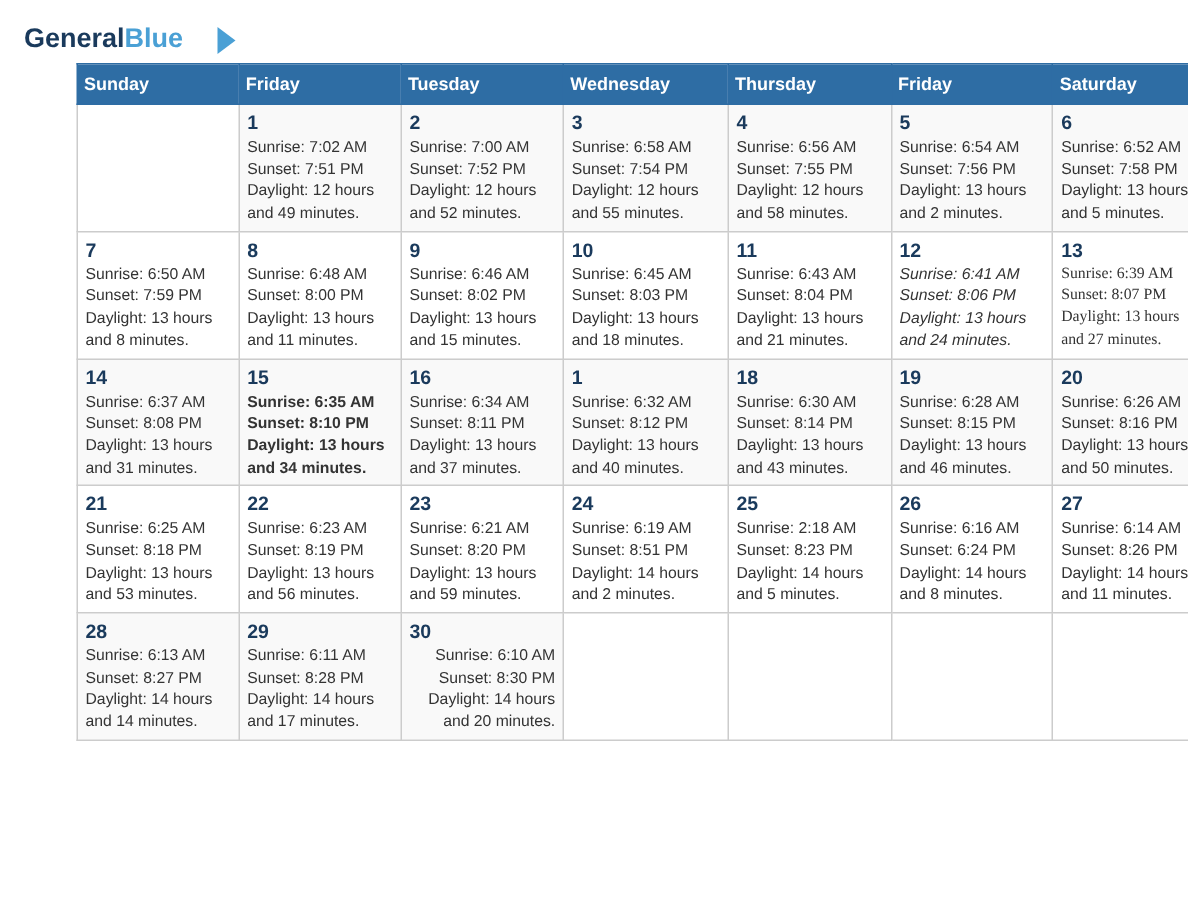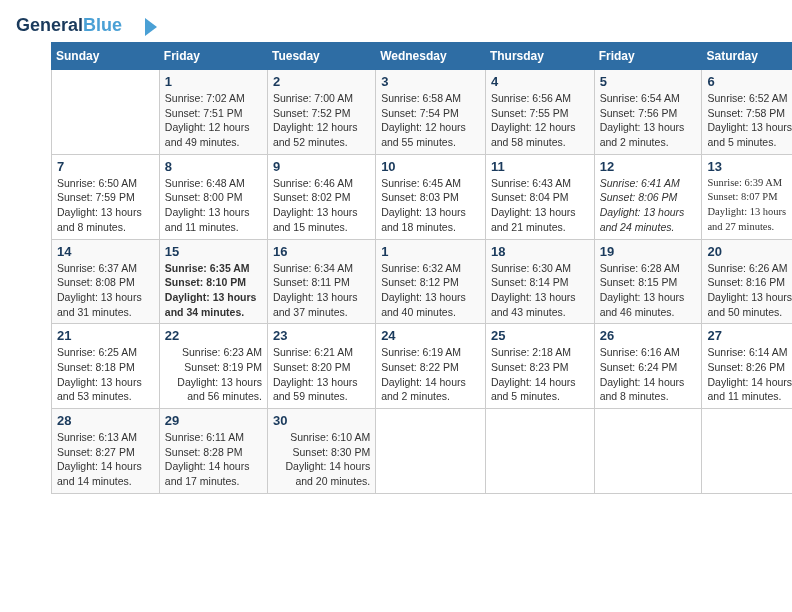--- a/index.html
+++ b/index.html
@@ -274,36 +274,36 @@
       <tr>
         <td>
           <span class="day-num">21</span>
           <div class="day-info" style="white-space: pre-line;">Sunrise: 6:25 AM
 Sunset: 8:18 PM
 Daylight: 13 hours
 and 53 minutes.</div>
         </td>
         <td>
           <span class="day-num">22</span>
-          <div class="day-info" style="white-space: pre-line; text-align: right;">Sunrise: 6:23 AM
+          <div class="day-info" style="white-space: pre-line;">Sunrise: 6:23 AM
 Sunset: 8:19 PM
 Daylight: 13 hours
 and 56 minutes.</div>
         </td>
         <td>
           <span class="day-num">23</span>
           <div class="day-info" style="white-space: pre-line;">Sunrise: 6:21 AM
 Sunset: 8:20 PM
 Daylight: 13 hours
 and 59 minutes.</div>
         </td>
         <td>
           <span class="day-num">24</span>
           <div class="day-info" style="white-space: pre-line;">Sunrise: 6:19 AM
-Sunset: 8:22 PM
+Sunset: 8:51 PM
 Daylight: 14 hours
 and 2 minutes.</div>
         </td>
         <td>
           <span class="day-num">25</span>
           <div class="day-info" style="white-space: pre-line;">Sunrise: 2:18 AM
 Sunset: 8:23 PM
 Daylight: 14 hours
 and 5 minutes.</div>
         </td>

